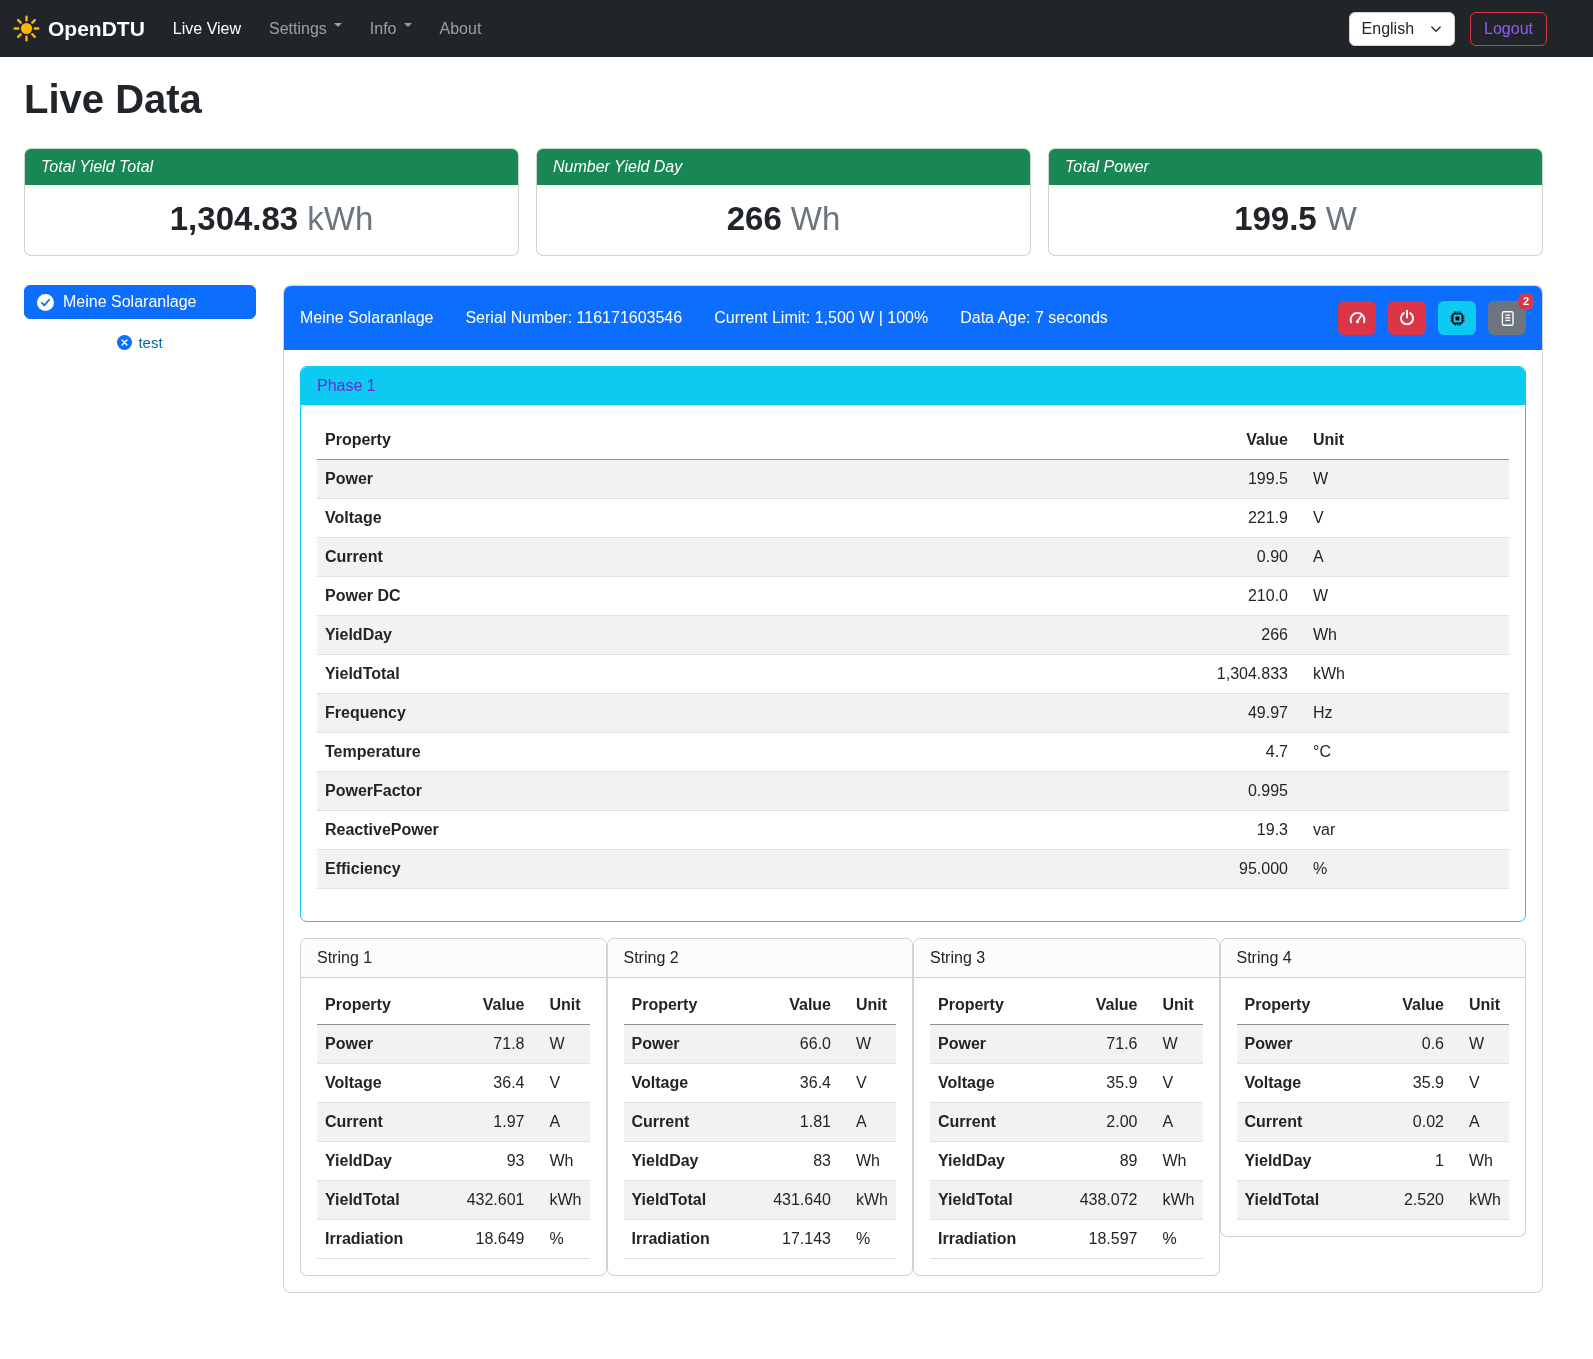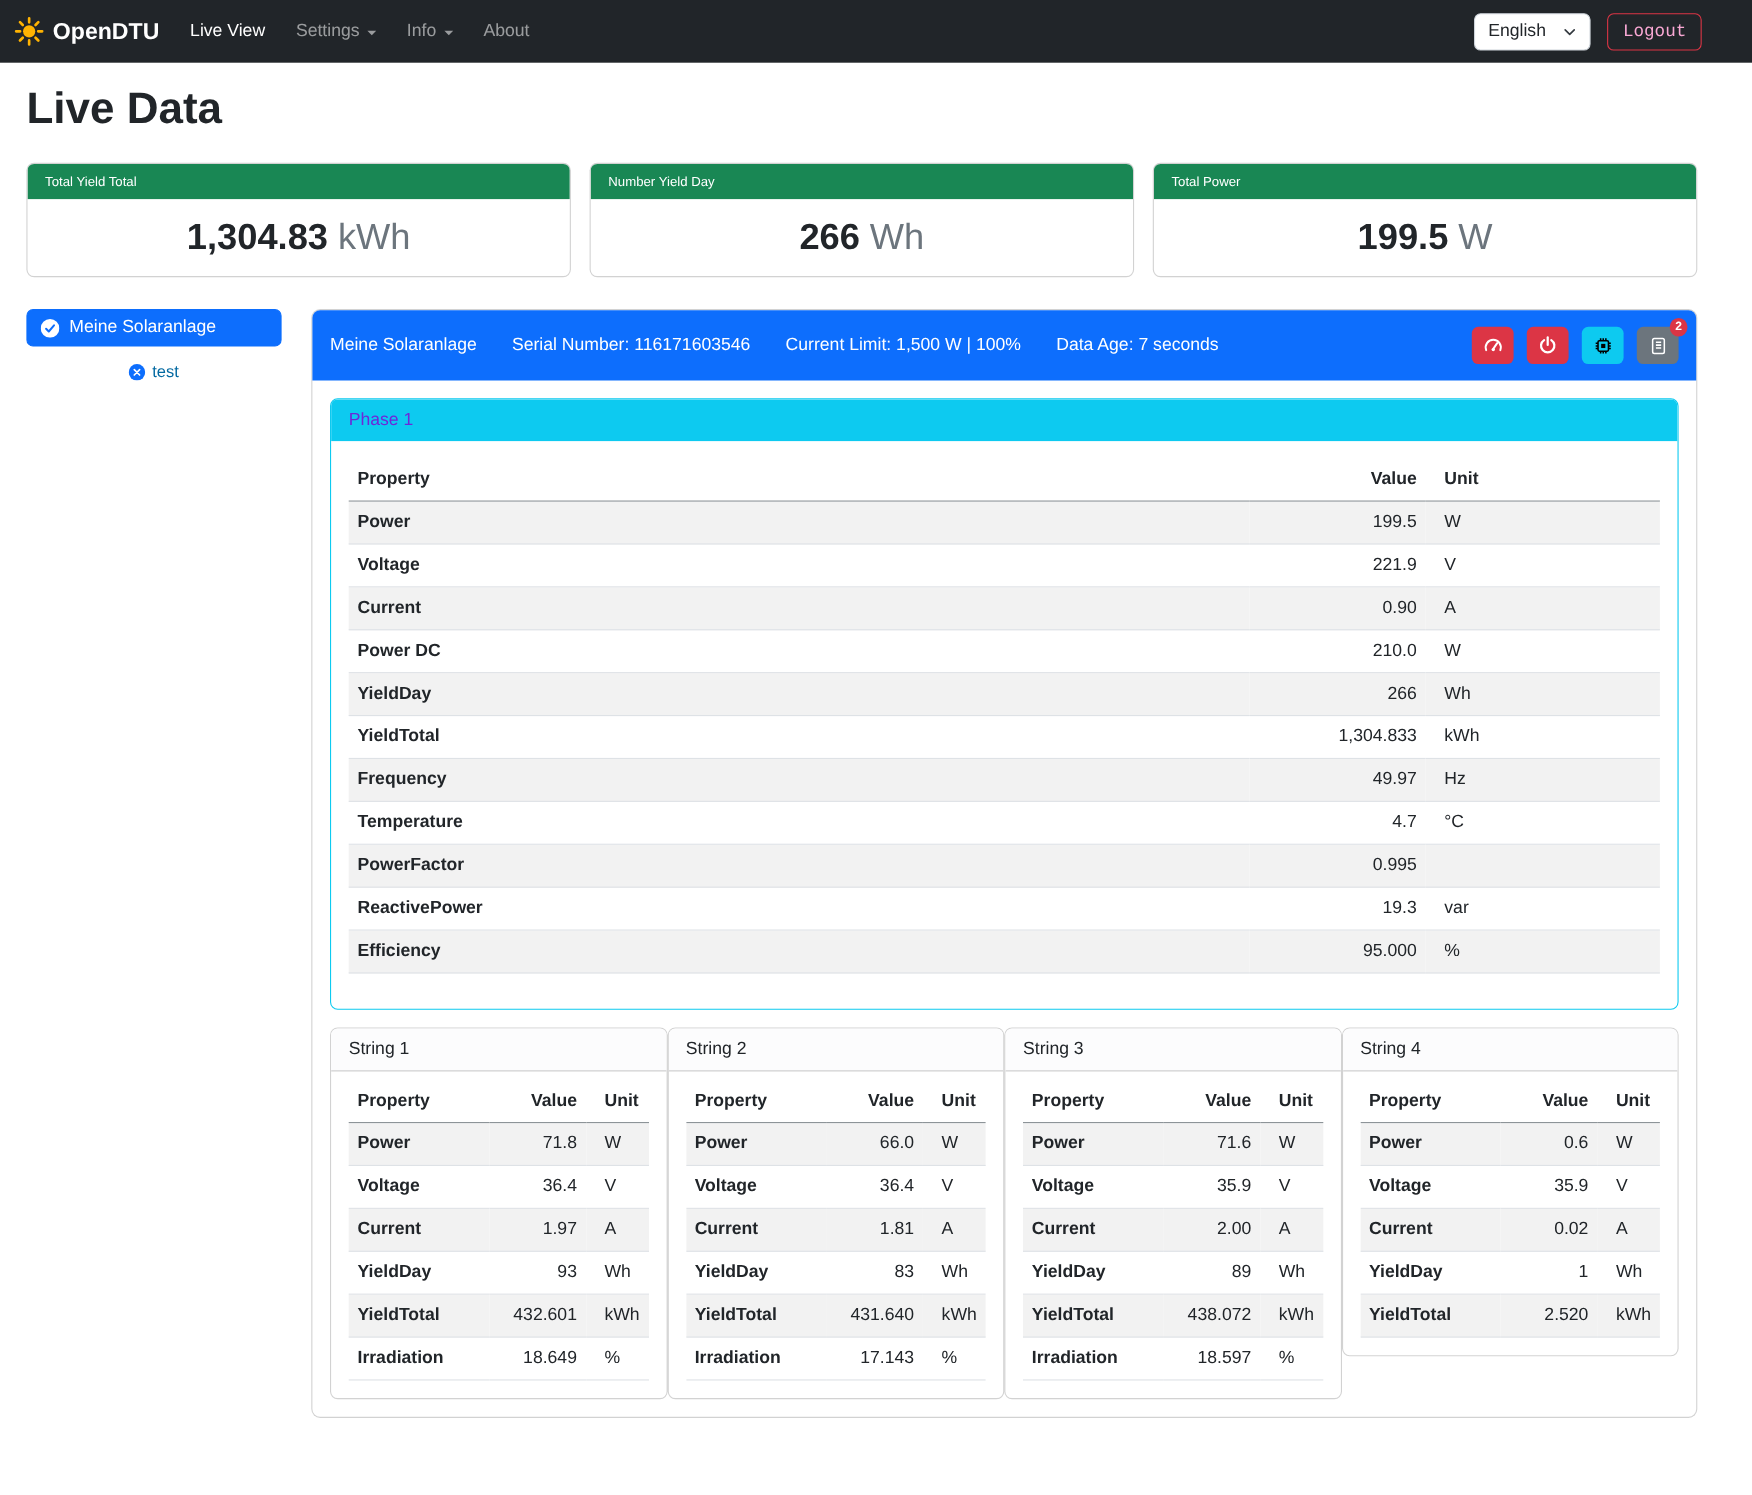--- a/index.html
+++ b/index.html
@@ -9,32 +9,32 @@
     font-family: "Liberation Sans", "DejaVu Sans", sans-serif;
     color: #212529; font-size: 16px;
   }
   
   .navbar {
     height: 57px; background: #212529; display: flex; align-items: center;
     padding: 0 46px 0 12px;
   }
   .brand { display: flex; align-items: center; gap: 7px; color: #fff; font-size: 21px; font-weight: 700; margin-right: 14px; cursor: pointer; }
   .nav-links { display: flex; align-items: center; }
-  .nav-link { color: rgba(255,255,255,.55); padding: 8px 14px; font-size: 16px; cursor: pointer; display: flex; align-items: center; gap: 7px; text-decoration: none; }
+  .nav-link { color: rgba(255,255,255,.55); padding: 8px 14px; font-size: 16px; cursor: pointer; display: flex; align-items: flex-start; gap: 7px; text-decoration: none; }
   .nav-link.active { color: #fff; }
   .caret { width: 0; height: 0; border-top: 4px solid currentColor; border-left: 4px solid transparent; border-right: 4px solid transparent; margin-top: 3px; }
   .nav-right { margin-left: auto; display: flex; align-items: center; gap: 15px; }
   .lang-select { background: #fff; border: 1px solid #ced4da; border-radius: 6px; padding: 7px 12px; display: flex; align-items: center; gap: 16px; color: #212529; cursor: pointer; font-size: 16px; }
-  .logout-btn { background: transparent; border: 1px solid #dc3545; color: #f9a8d4; border-radius: 6px; padding: 7px 13px; font-size: 16px; cursor: pointer; font-family: Liberation Mono, monospace; }
+  .logout-btn { background: transparent; border: 1px solid #dc3545; color: #8b5cf6; border-radius: 6px; padding: 7px 13px; font-size: 16px; cursor: pointer; font-family: Liberation Sans, sans-serif; }
   
   .page { padding: 20px 50px 30px 24px; }
   .page-title { font-size: 40px; font-weight: 600; margin-bottom: 26px; }
   .summary-grid { display: grid; grid-template-columns: repeat(3, 1fr); gap: 17px; }
   .card { background: #fff; border: 1px solid rgba(0,0,0,.175); border-radius: 7px; overflow: hidden; }
-  .card-header-green { background: #198754; color: #fff; padding: 9px 16px; font-size: 12px; }
+  .card-header-green { background: #198754; color: #fff; padding: 9px 16px; font-size: 16px; font-style: italic; }
   .summary-body { padding: 15px 16px 17px; text-align: center; }
   .summary-value { font-size: 33px; font-weight: 700; color: #212529; }
   .summary-unit { font-size: 33px; font-weight: 400; color: #6c757d; margin-left: 9px; }
   
   .content-row { display: flex; gap: 27px; margin-top: 29px; align-items: flex-start; }
   .sidebar { flex: 0 0 232px; }
   .inv-btn { width: 100%; background: #0d6efd; border: 1px solid #0d6efd; color: #fff; border-radius: 6px; padding: 7px 12px; font-size: 16px; display: flex; align-items: center; gap: 9px; cursor: pointer; font-family: inherit; }
   .test-row { display: flex; justify-content: center; align-items: center; gap: 6px; margin-top: 15px; color: #0369a1; font-size: 15px; cursor: pointer; text-decoration: none; }
   
   .main-card { flex: 1 1 auto; border: 1px solid rgba(0,0,0,.175); border-radius: 8px; background: #fff; }

